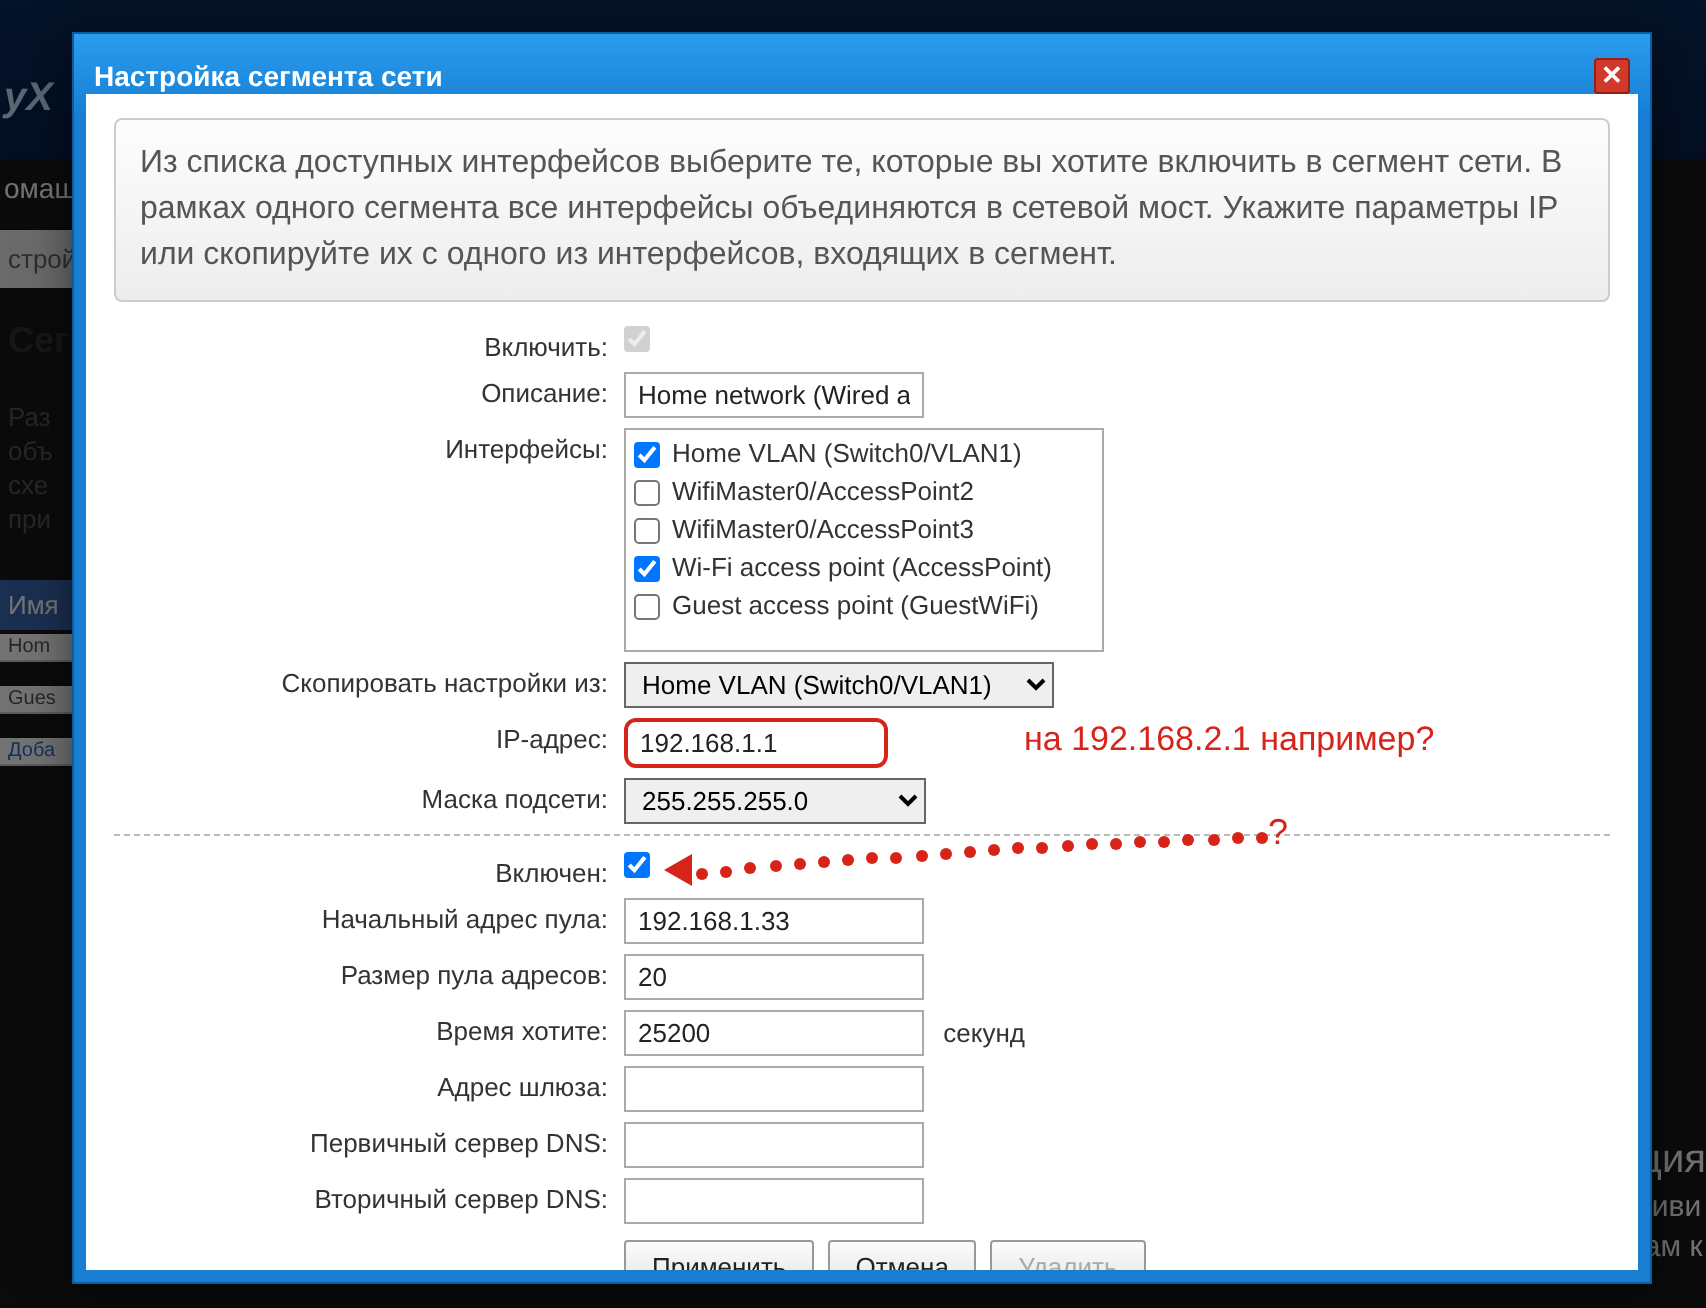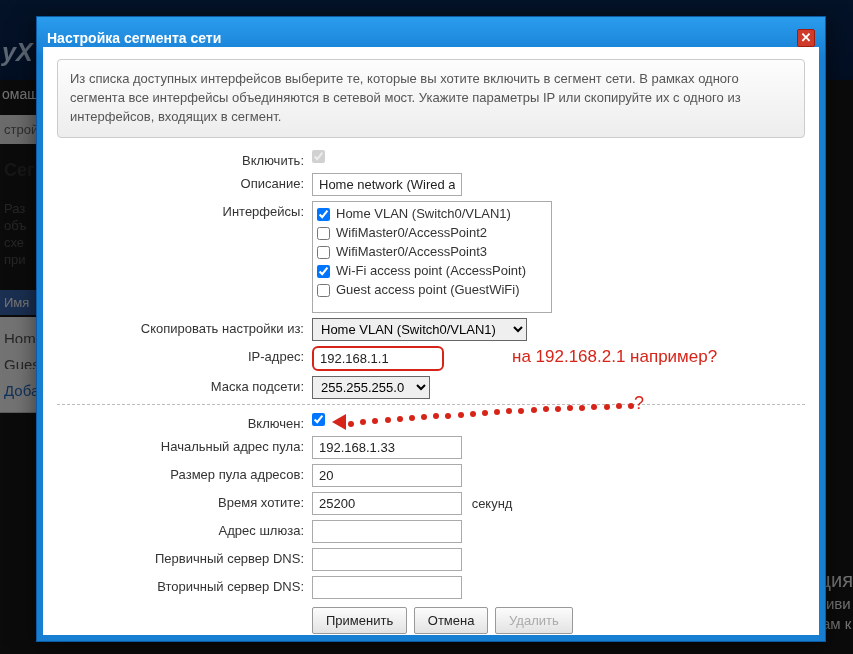--- a/index.html
+++ b/index.html
@@ -36,21 +36,21 @@
   .bg-text {
     position:absolute; left:4px; color:#555; font-size:13px;
     line-height: 1.4;
   }
   .bg-tablehead {
     position:absolute; left:0; width:40px; background:#3b69b3; color:#fff;
     padding:5px 4px; font-size:13px;
   }
   .bg-row {
     position:absolute; left:0; width:40px; color:#555; background:#fff;
-    border-bottom:1px solid #ccc; padding:13px 4px; font-size:15px;
+    border-bottom:1px solid #ccc; padding:1px 4px; font-size:10px;
   }
 
   .overlay-dim {
     position:absolute; inset:0; background:rgba(0,0,0,0.55);
   }
 
   .activation-watermark {
     position:absolute; right:0; bottom:20px; text-align:left;
     color:rgba(200,200,200,0.55); font-size:15px; line-height:1.35;
     pointer-events:none;
@@ -94,21 +94,21 @@
     padding: 12px 14px 12px 14px;
     overflow:hidden;
   }
 
   .info-box {
     border:1px solid #ccc;
     border-radius:4px;
     background: linear-gradient(#fdfdfd,#ededed);
     padding:10px 12px;
     color:#555;
-    font-size:13px;
+    font-size:16px;
     line-height:1.45;
     margin-bottom: 12px;
   }
 
   .form { }
   .row {
     display:flex;
     align-items:flex-start;
     margin-bottom:5px;
   }
@@ -206,21 +206,21 @@
   }
   .dotted-arrow .qmark {
     position:absolute; color:#d62418; font-size:18px;
   }
 </style>
 </head>
 <body>
 
 <div class="bg-page">
   <div class="bg-header">
-    <div style="position:absolute;top:38px;left:2px;color:#cde4ff;font-weight:bold;font-size:25px;font-style:italic;">yX</div>
+    <div style="position:absolute;top:38px;left:2px;color:#cde4ff;font-weight:bold;font-size:20px;font-style:italic;">yX</div>
     <div style="position:absolute;top:86px;left:2px;color:#fff;font-size:14px;">омаш</div>
   </div>
   <div class="bg-crumb">строй</div>
   <div class="bg-title">Сег</div>
   <div class="bg-text" style="top:200px;">Раз</div>
   <div class="bg-text" style="top:217px;">объ</div>
   <div class="bg-text" style="top:234px;">схе</div>
   <div class="bg-text" style="top:251px;">при</div>
   <div class="bg-tablehead" style="top:290px;">Имя</div>
   <div class="bg-row" style="top:317px;">Hom</div>
@@ -290,21 +290,21 @@
         <div class="label">IP-адрес:</div>
         <div class="field">
           <input type="text" class="ip-highlight" style="width: 132px;" value="192.168.1.1">
           <span class="annotation" style="left:200px; top:1px;">на 192.168.2.1 например?</span>
         </div>
       </div>
 
       <div class="row">
         <div class="label">Маска подсети:</div>
         <div class="field">
-          <select style="width:118px;">
+          <select style="width:151px;">
             <option>255.255.255.0</option>
           </select>
         </div>
       </div>
 
       <div class="dashed-sep"></div>
 
       <div class="row" style="position:relative;">
         <div class="label">Включен:</div>
         <div class="field">

